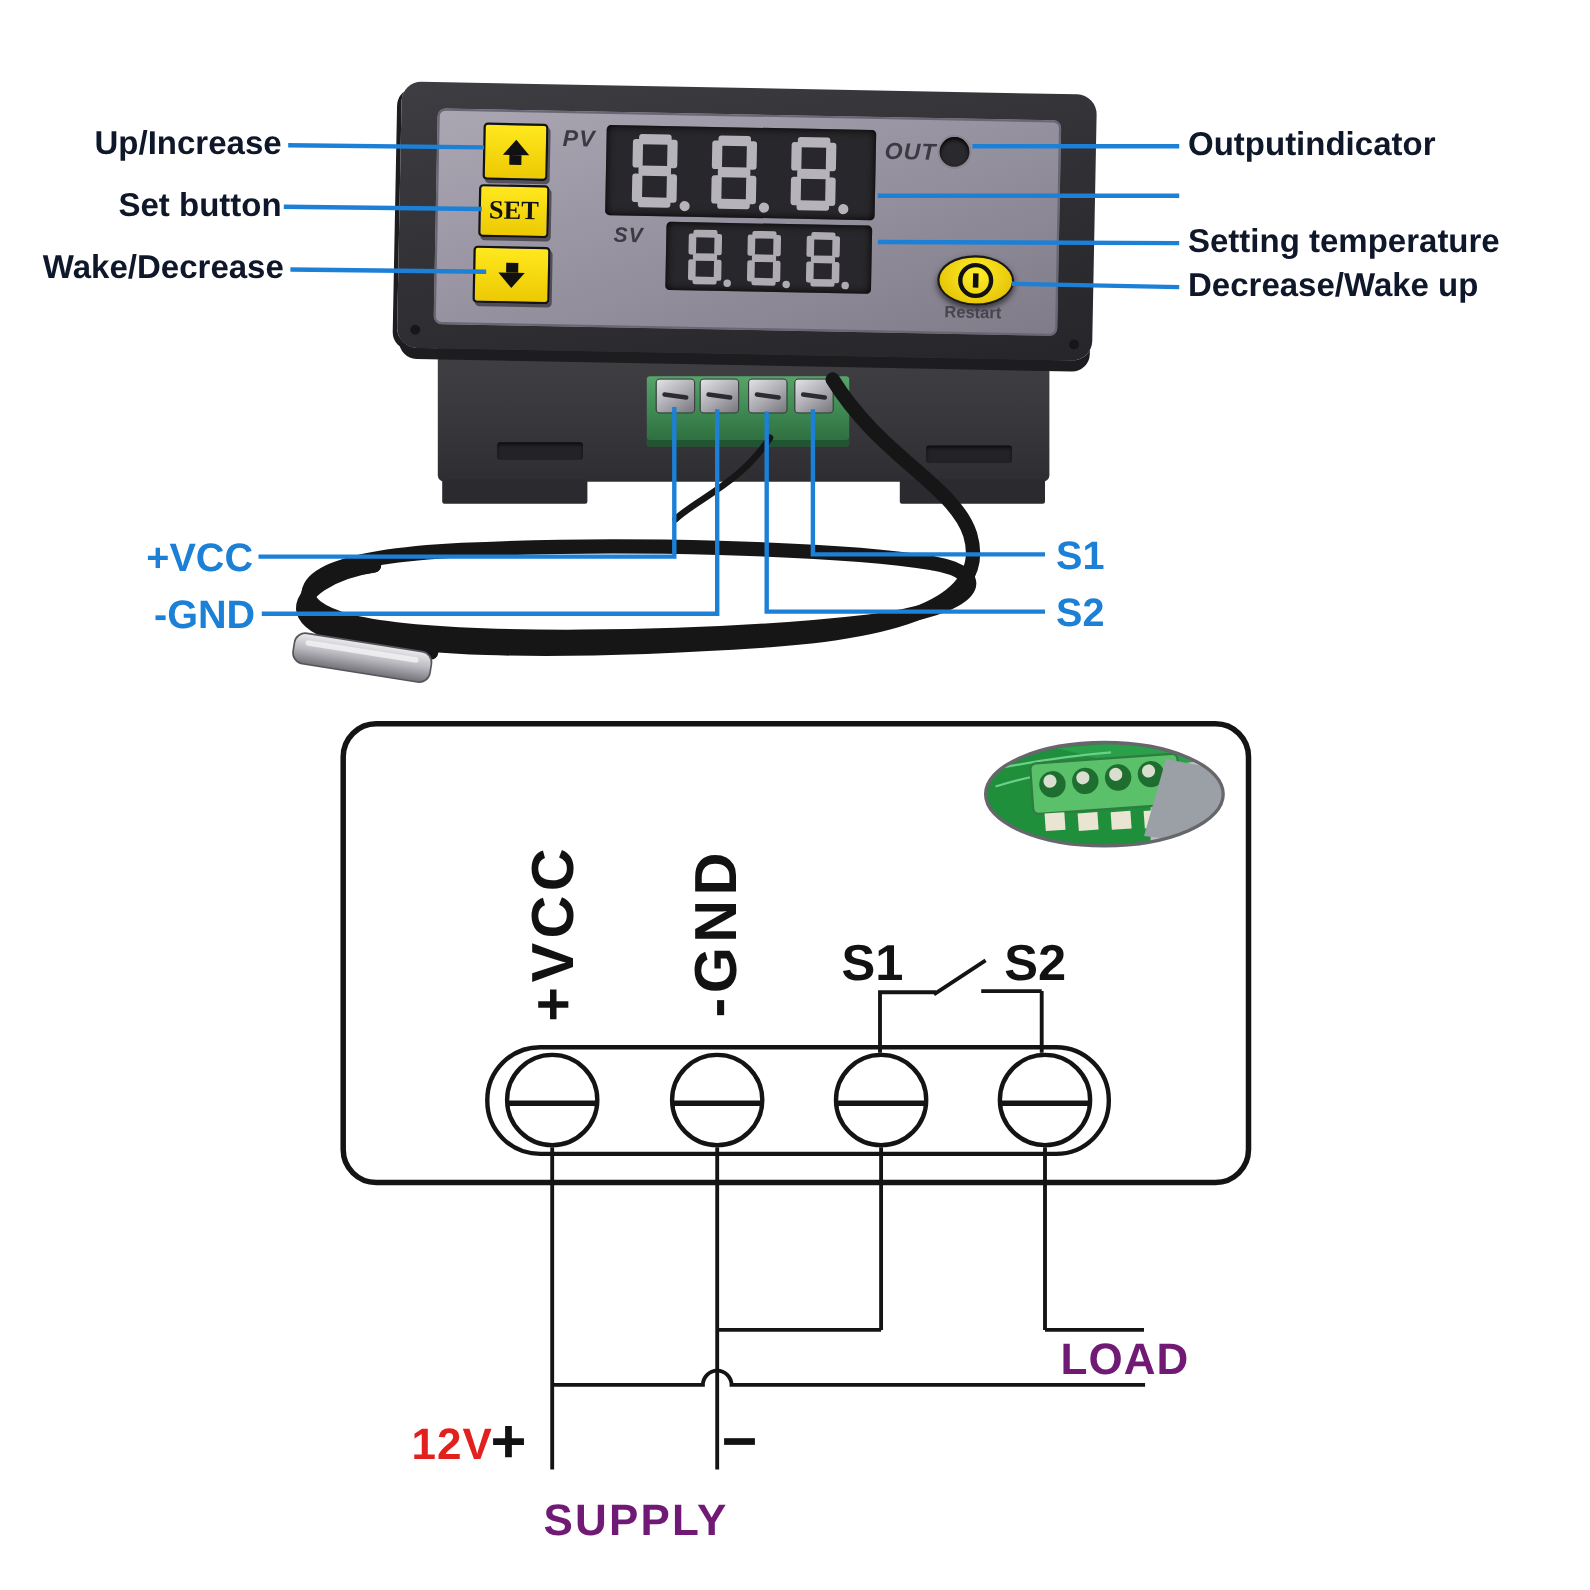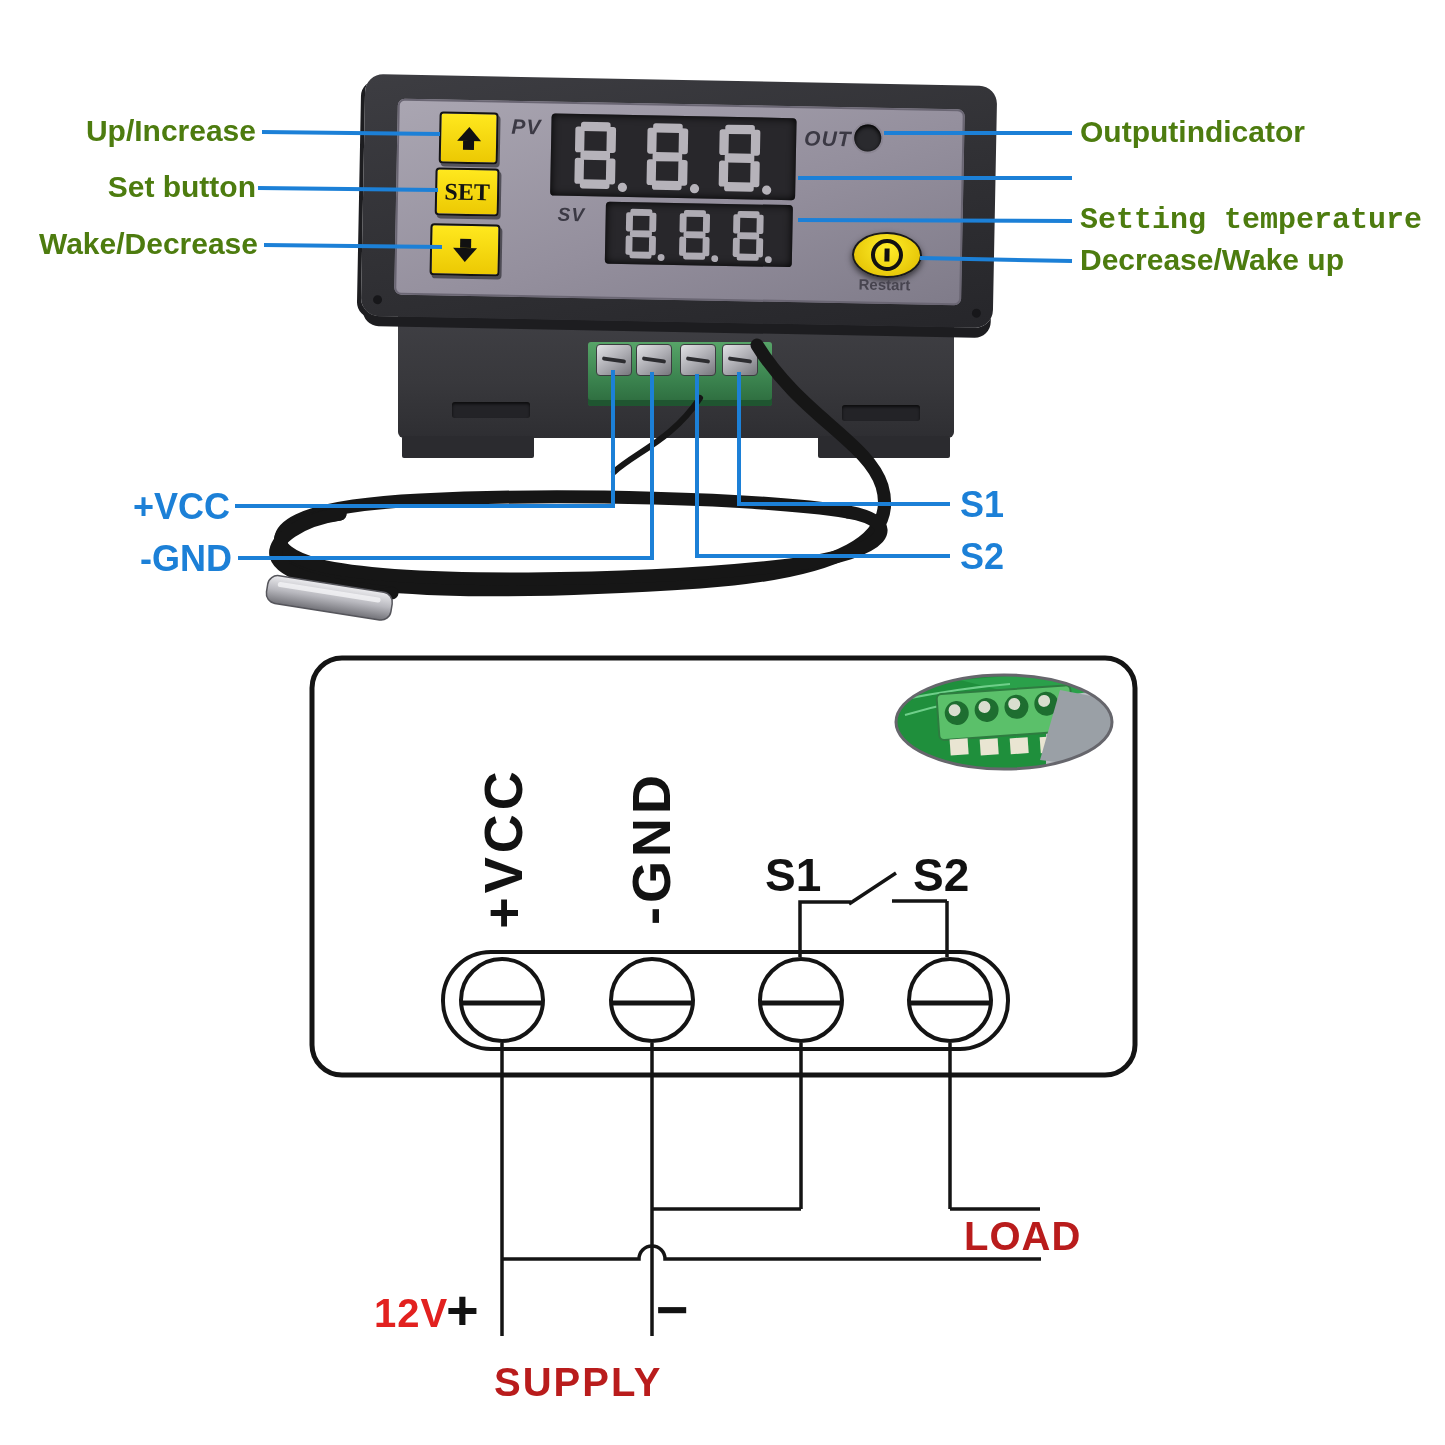--- a/index.html
+++ b/index.html
@@ -1,20 +1,20 @@
 <!DOCTYPE html>
 <html><head>
 <meta charset="utf-8">
 <style>
   html,body{margin:0;padding:0;background:#fff;}
   .stage{position:relative;width:1445px;height:1445px;background:#ffffff;overflow:hidden;
          font-family:"Liberation Sans",sans-serif;}
 
   
-  .blab{position:absolute;color:#4d7c0f;font-weight:700;font-size:30px;white-space:nowrap;line-height:1;}
+  .blab{position:absolute;color:#0f172a;font-weight:700;font-size:30px;white-space:nowrap;line-height:1;}
   .blab.r{text-align:right;}
   .blab.l{text-align:right;}
   .wlab{position:absolute;color:#1c80d7;font-weight:700;font-size:36px;white-space:nowrap;line-height:1;}
 
   
   .dev-body{position:absolute;left:398px;top:300px;width:556px;height:138px;
             background:linear-gradient(180deg,#414146 0%,#38383c 60%,#2e2e32 100%);
             border-radius:6px;}
   .foot{position:absolute;height:22px;background:#2b2b2f;border-radius:2px;}
   .slot{position:absolute;height:16px;background:#232327;border-radius:3px;box-shadow:inset 0 2px 3px #000a;}
@@ -54,21 +54,21 @@
            border:2px solid #1a1a1a;box-shadow:0 3px 6px rgba(0,0,0,.6);
            display:flex;align-items:center;justify-content:center;}
   .pwr{width:24px;height:24px;border:4px solid #111;border-radius:50%;position:relative;}
   .pwr i{position:absolute;left:50%;top:50%;width:5px;height:13px;background:#111;transform:translate(-50%,-50%);}
   .restart-lab{position:absolute;font-size:15px;font-weight:700;color:#47444f;text-align:center;}
 
   
   .diag-rot{position:absolute;width:240px;height:60px;display:flex;align-items:center;justify-content:center;
             transform:rotate(-90deg);font-weight:700;font-size:54px;color:#121212;letter-spacing:4px;white-space:nowrap;}
   .diag-s{position:absolute;font-weight:700;font-size:46px;color:#121212;line-height:1;}
-  .diag-b{position:absolute;font-weight:700;font-size:40px;color:#b91c1c;line-height:1;letter-spacing:1px;}
+  .diag-b{position:absolute;font-weight:700;font-size:40px;color:#701a75;line-height:1;letter-spacing:1px;}
   .red{color:#e2211f;}
   .bigsign{position:absolute;font-weight:700;font-size:56px;color:#121212;line-height:1;}
 
   svg.overlay{position:absolute;left:0;top:0;pointer-events:none;}
 </style>
 </head>
 <body>
 
 <div class="stage">
 
@@ -254,21 +254,21 @@
       </g>
     </g>
   </svg>
 
   
   <div class="blab l" style="right:1189px;top:116px;">Up/Increase</div>
   <div class="blab l" style="right:1189px;top:172px;">Set button</div>
   <div class="blab l" style="right:1187px;top:229px;">Wake/Decrease</div>
 
   <div class="blab r" style="left:1080px;top:117px;">Outputindicator</div>
-  <div class="blab r" style="left:1080px;top:205px;font-family:Liberation Mono, monospace;">Setting temperature</div>
+  <div class="blab r" style="left:1080px;top:205px;">Setting temperature</div>
   <div class="blab r" style="left:1080px;top:245px;">Decrease/Wake up</div>
 
   <div class="wlab" style="right:1215px;top:489px;">+VCC</div>
   <div class="wlab" style="right:1213px;top:541px;">-GND</div>
   <div class="wlab" style="left:960px;top:487px;">S1</div>
   <div class="wlab" style="left:960px;top:539px;">S2</div>
 
   
   <div class="diag-rot" style="left:383px;top:818px;">+VCC</div>
   <div class="diag-rot" style="left:531px;top:818px;">-GND</div>

